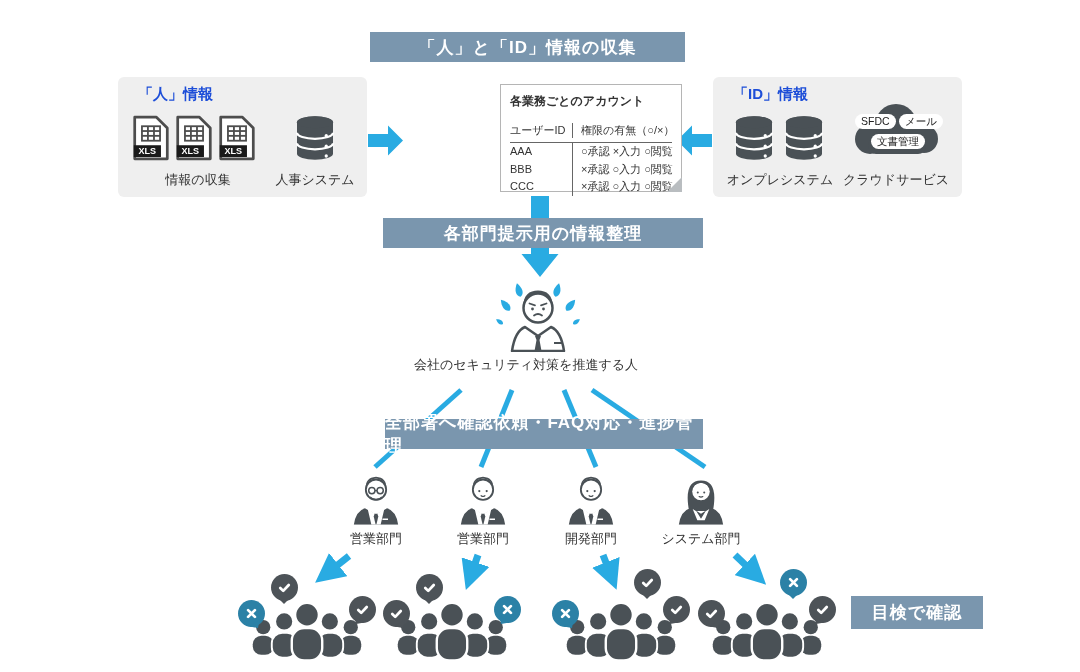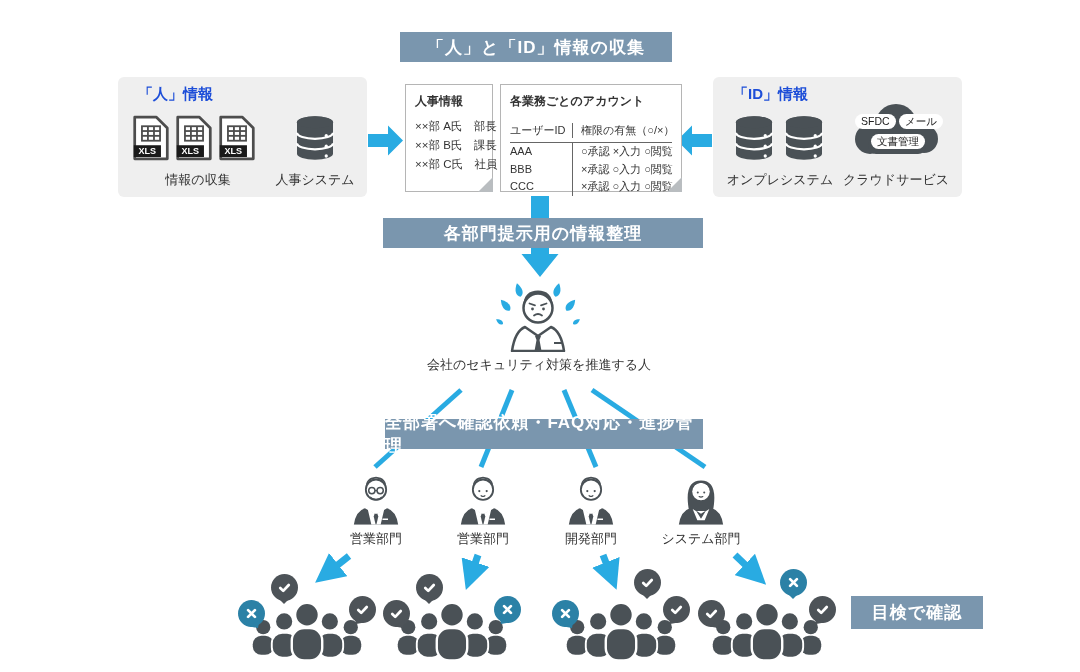--- a/index.html
+++ b/index.html
@@ -144,21 +144,21 @@
       <line x1="592" y1="390" x2="705" y2="467"></line>
     </g>
     <g stroke="#29ABE2" stroke-width="7">
       <line x1="349" y1="556" x2="325" y2="575" marker-end="url(#ah)"></line>
       <line x1="478" y1="555" x2="470" y2="578" marker-end="url(#ah)"></line>
       <line x1="603" y1="555" x2="612" y2="578" marker-end="url(#ah)"></line>
       <line x1="735" y1="555" x2="757" y2="576" marker-end="url(#ah)"></line>
     </g>
   </svg>
 
-  <div class="bar" style="left:400px;top:32px;width:272px;height:30px">
+  <div class="bar" style="left:370px;top:32px;width:315px;height:30px">
     <span>「人」と「ID」情報の収集</span>
   </div>
 
   <div class="panel" style="left:118px;top:77px">
     <div class="panel-title">「人」情報</div>
     <svg class="icon-abs" style="left:14px;top:36px" width="38" height="50" viewBox="0 0 42 52">
       <path d="M3 3 h24 l12 12 v34 h-36 z" fill="#fff" stroke="#4D4D4D" stroke-width="3" stroke-linejoin="round"></path>
       <g stroke="#4D4D4D" stroke-width="2" fill="none">
         <rect x="11" y="13" width="20" height="16"></rect>
         <line x1="11" y1="18.3" x2="31" y2="18.3"></line>
@@ -213,28 +213,20 @@
           <use href="#sym-cloud" xlink:href="#sym-cloud"></use>
         </svg>
       <span class="pill" style="left:9px;top:17px">SFDC</span>
       <span class="pill" style="left:53px;top:17px">メール</span>
       <span class="pill" style="left:25px;top:37px">文書管理</span>
     </div>
     <div class="caption" style="left:2px;top:94px;width:130px">オンプレシステム</div>
     <div class="caption" style="left:118px;top:94px;width:130px">クラウドサービス</div>
   </div>
 
-  <div class="doc" style="left:405px;top:84px;width:88px;height:108px">
-    <div class="doc-title">人事情報</div>
-    <div class="hr-rows">
-      <div>××部 A氏　部長</div>
-      <div>××部 B氏　課長</div>
-      <div>××部 C氏　社員</div>
-    </div>
-  </div>
 
   <div class="doc" style="left:500px;top:84px;width:182px;height:108px">
     <div class="doc-title">各業務ごとのアカウント</div>
     <div class="acct">
       <div class="acct-head">
         <span class="c1">ユーザーID</span>
         <span class="c2">権限の有無（○/×）</span>
       </div>
       <div class="acct-row">
         <span class="c1">AAA</span>
@@ -281,21 +273,21 @@
       <path d="M43 56 h6 l-1.5 4 l2 11 h-7 l2 -11 z" fill="#4A5156"></path>
       <path d="M62 63 h8" stroke="#4A5156" stroke-width="2"></path>
       <circle cx="46" cy="28" r="14.5" fill="#fff" stroke="#4A5156" stroke-width="2.5"></circle>
       <path d="M31.5 28 a14.5 14.5 0 0 1 29 0 c1 -13 -6 -17.5 -14.5 -17.5 c-8.5 0 -15.5 4.5 -14.5 17.5 z" fill="#4A5156"></path>
       <path d="M37.5 23.5 l5.5 1.8 M54.5 23.5 l-5.5 1.8" stroke="#4A5156" stroke-width="1.8" stroke-linecap="round"></path>
       <circle cx="40.5" cy="29" r="1.4" fill="#4A5156"></circle>
         <circle cx="51.5" cy="29" r="1.4" fill="#4A5156"></circle>
       <path d="M42 35.5 q4 -3 8 0" stroke="#4A5156" stroke-width="1.8" fill="none" stroke-linecap="round"></path>
     </svg>
   </div>
-  <div class="caption" style="left:389px;top:356px;width:300px">会社のセキュリティ対策を推進する人</div>
+  <div class="caption" style="left:376px;top:356px;width:300px">会社のセキュリティ対策を推進する人</div>
 
   <div class="bar" style="left:385px;top:419px;width:318px;height:30px">
     <span>全部署へ確認依頼・FAQ対応・進捗管理</span>
   </div>
 
   <div class="dept" style="left:328px">
     <svg viewBox="0 0 52 58">
         <use href="#sym-male-glasses" xlink:href="#sym-male-glasses"></use>
       </svg>
     <div class="dept-label">営業部門</div>

